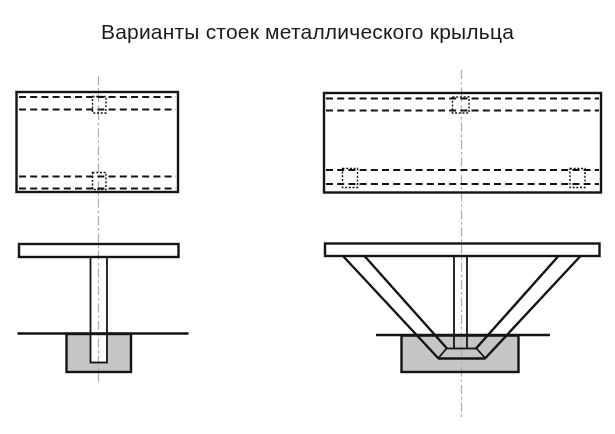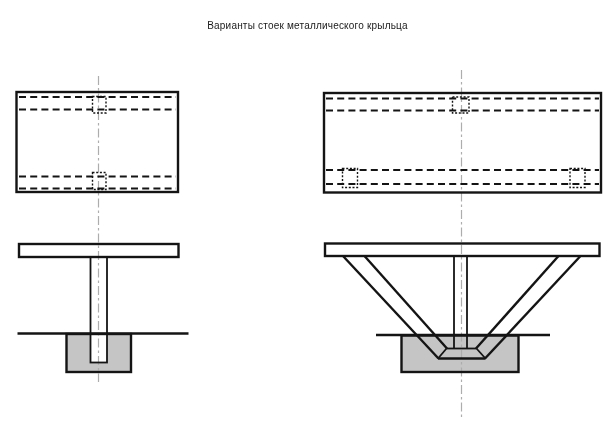--- a/index.html
+++ b/index.html
@@ -13,21 +13,21 @@
     height: 434px;
     background: var(--background, #ffffff);
     overflow: hidden;
   }
   .title {
     position: absolute;
     top: 20px;
     left: 0;
     width: 100%;
     text-align: center;
-    font-size: 10px;
+    font-size: 21px;
     color: #1a1a1a;
     letter-spacing: 0.2px;
   }
   svg.drawing { position: absolute; top: 0; left: 0; }
 
   
   .outline  { fill: none; stroke: var(--line, #141414); stroke-width: 2.4; }
   .dash     { fill: none; stroke: var(--line, #141414); stroke-width: 2.1;
               stroke-dasharray: 7 4.2; }
   .dots     { fill: none; stroke: var(--line, #141414); stroke-width: 1.4;

